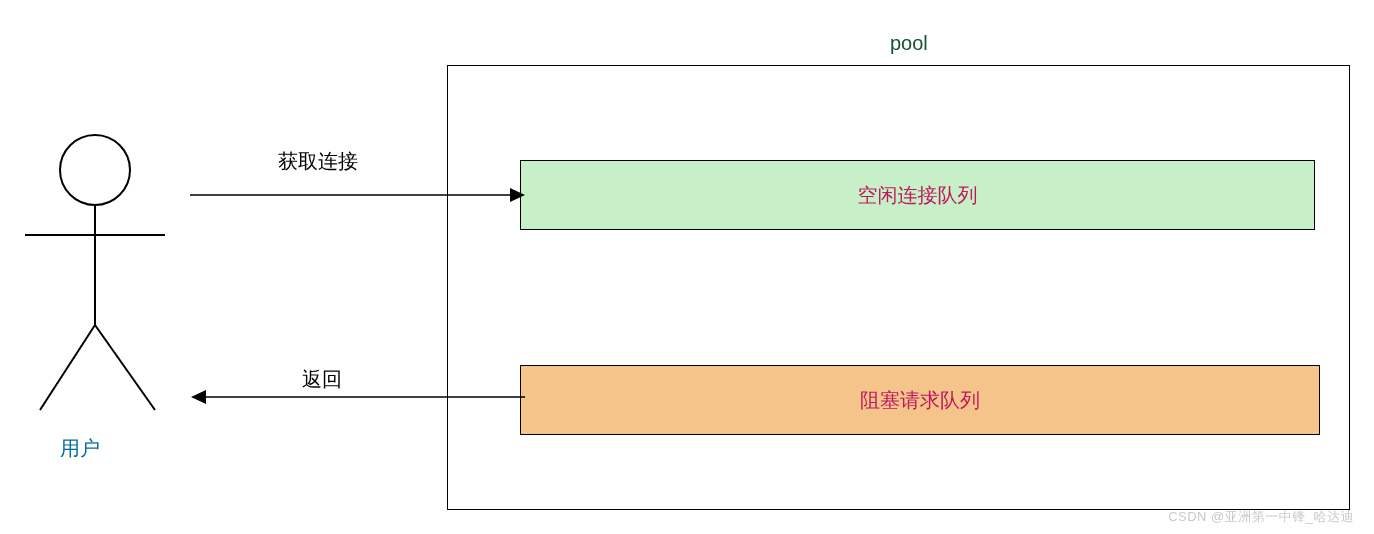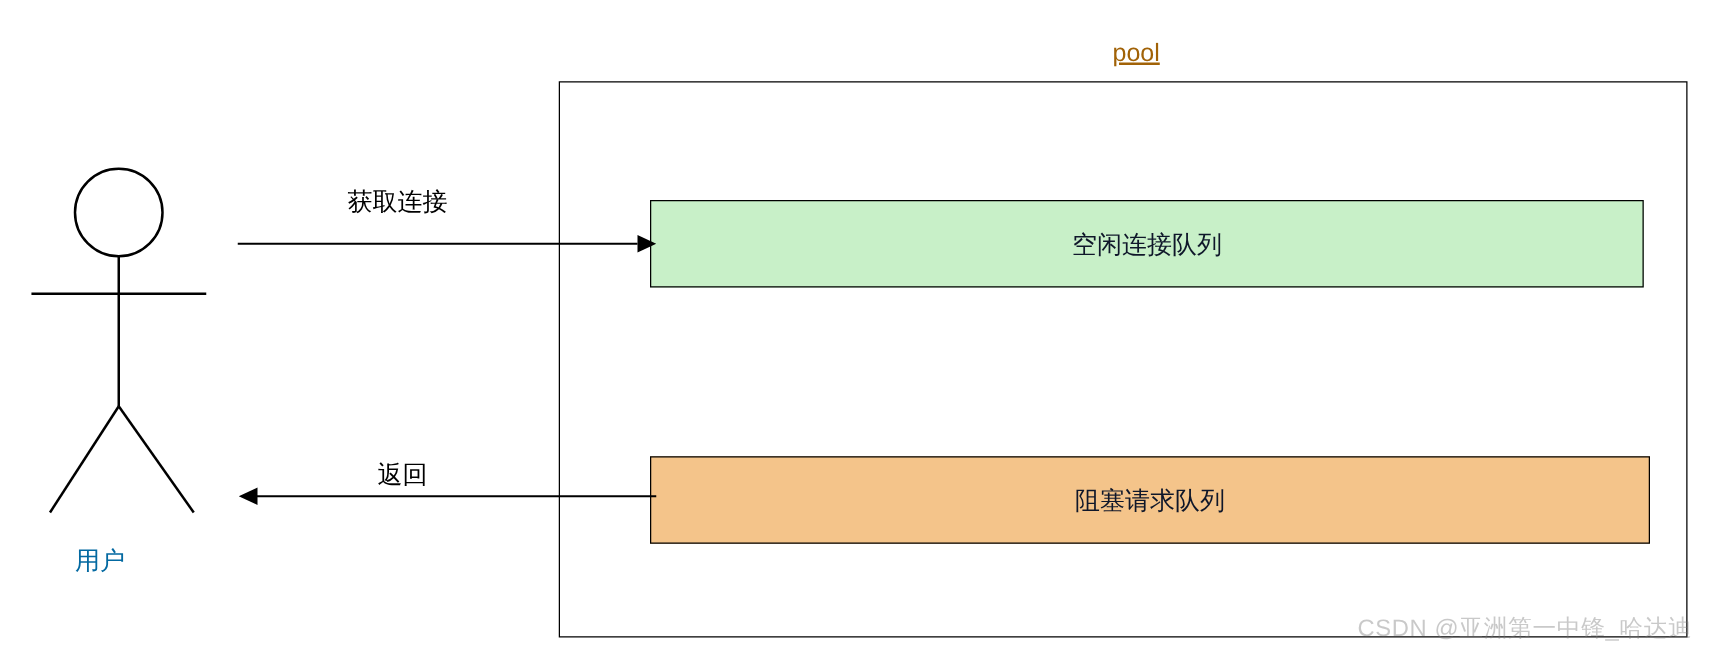--- a/index.html
+++ b/index.html
@@ -24,40 +24,39 @@
       left: 60px;
       top: 435px;
       font-size: 20px;
       color: #0369a1;
     }
     .pool-label {
       position: absolute;
       left: 890px;
       top: 32px;
       font-size: 20px;
-      color: #a16207;
-      text-decoration: underline;
+      color: #14532d;
     }
     .pool-box {
       position: absolute;
       left: 447px;
       top: 65px;
       width: 903px;
       height: 445px;
       border: 1.5px solid #000;
       background: transparent;
     }
     .queue-box {
       position: absolute;
       border: 1.5px solid #000;
       display: flex;
       align-items: center;
       justify-content: center;
       font-size: 20px;
-      color: #0f172a;
+      color: #be185d;
     }
     .idle-queue {
       left: 520px;
       top: 160px;
       width: 795px;
       height: 70px;
       background: #c8f0c8;
     }
     .block-queue {
       left: 520px;
@@ -79,22 +78,22 @@
     .return-label {
       left: 302px;
       top: 366px;
     }
     .arrow-svg {
       position: absolute;
     }
     .watermark {
       position: absolute;
       right: 20px;
-      bottom: 18px;
-      font-size: 19px;
+      bottom: 8px;
+      font-size: 13px;
       color: rgba(120,120,120,0.4);
       letter-spacing: 0.5px;
       margin-top: 25px;
     }
   </style>
 </head>
 <body>
 
 <div class="stick-figure">
   <svg width="160" height="300">

